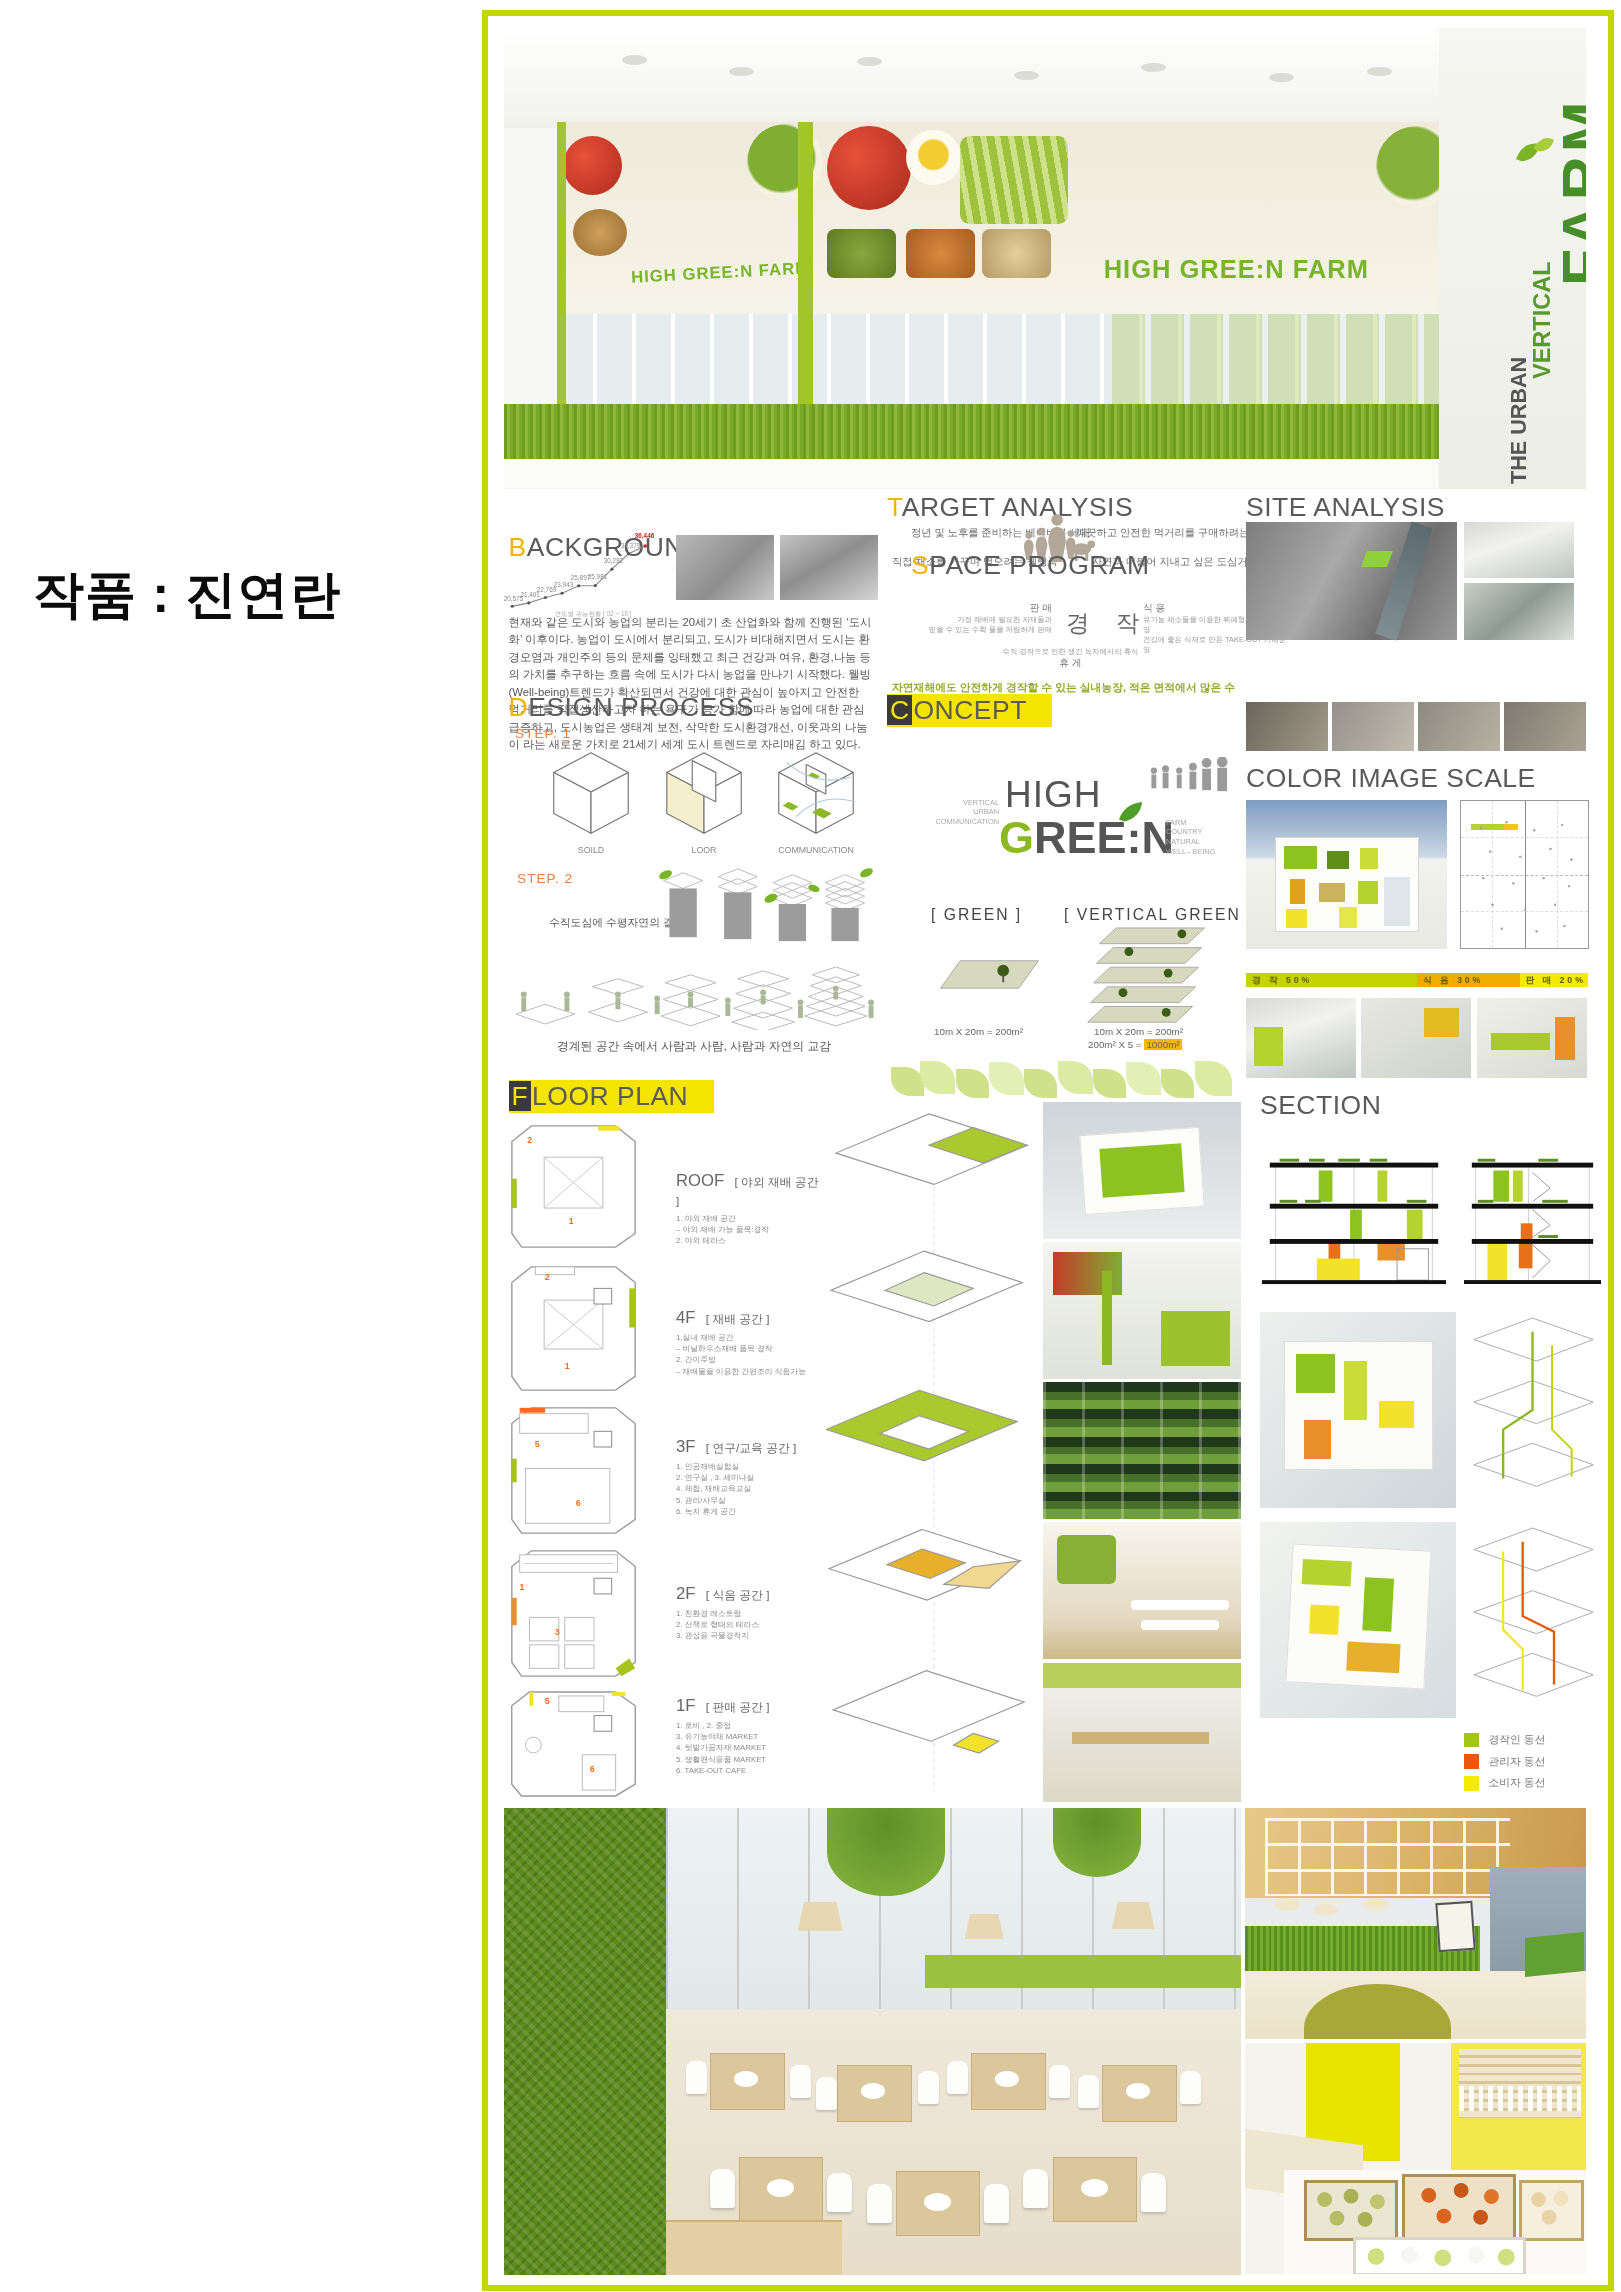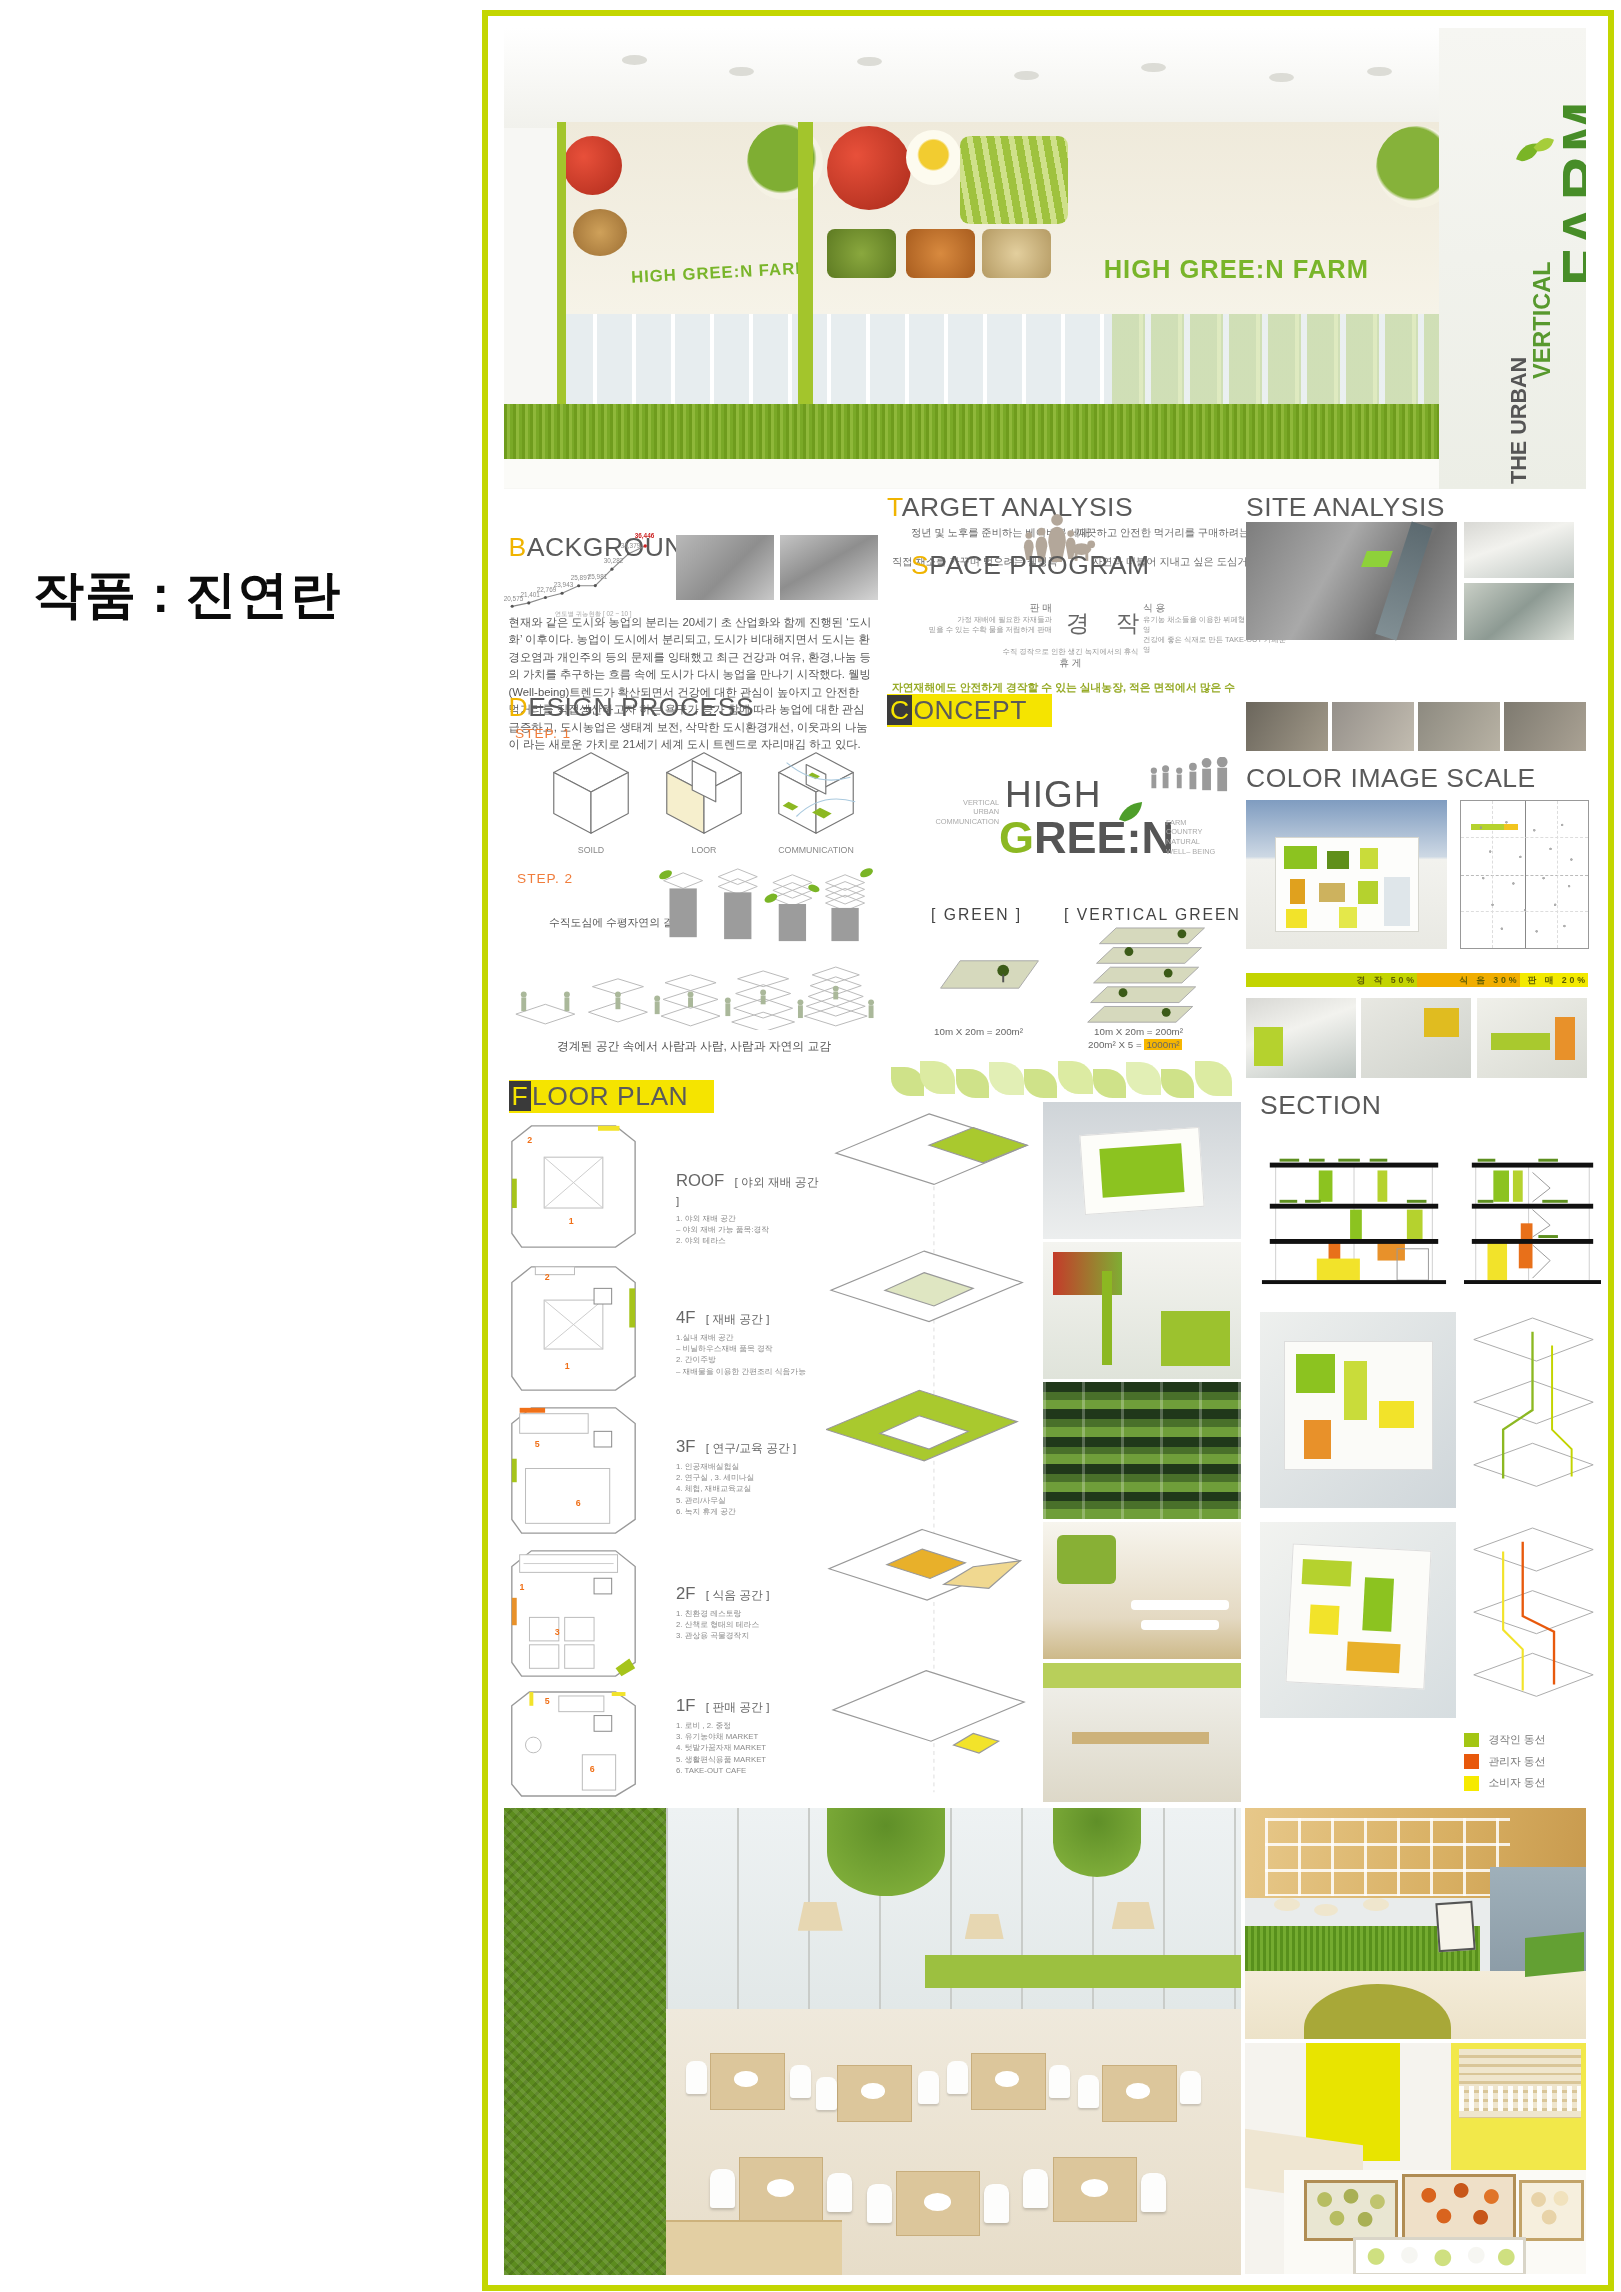--- a/index.html
+++ b/index.html
@@ -51,21 +51,21 @@
 
   
   .vt{position:absolute;writing-mode:vertical-rl;transform:rotate(180deg);font-weight:bold;}
 
   
   #bgchart{left:15.7px;top:514px;width:165px;height:90px;}
   .cl{position:absolute;font-size:6.4px;color:#8a8a8a;}
   .cl.red{color:#cc2222;font-weight:bold;}
 
   
-  .pbar{position:absolute;height:14.7px;display:flex;text-align:right;}
+  .pbar{position:absolute;height:14.7px;display:flex;}
   .pbar .seg{height:100%;font-size:8.8px;font-weight:bold;color:#5c5c00;line-height:14.7px;
     letter-spacing:2.9px;padding-left:5.9px;box-sizing:border-box;}
 
   
   .lg-row{display:flex;align-items:center;margin-bottom:6.9px;}
   .lg-sw{width:14.7px;height:14.7px;margin-right:9.8px;}
   .lg-lb{font-size:10.8px;color:#777;}
 
   
   .fp-name{font-size:16.7px;color:#666;}

